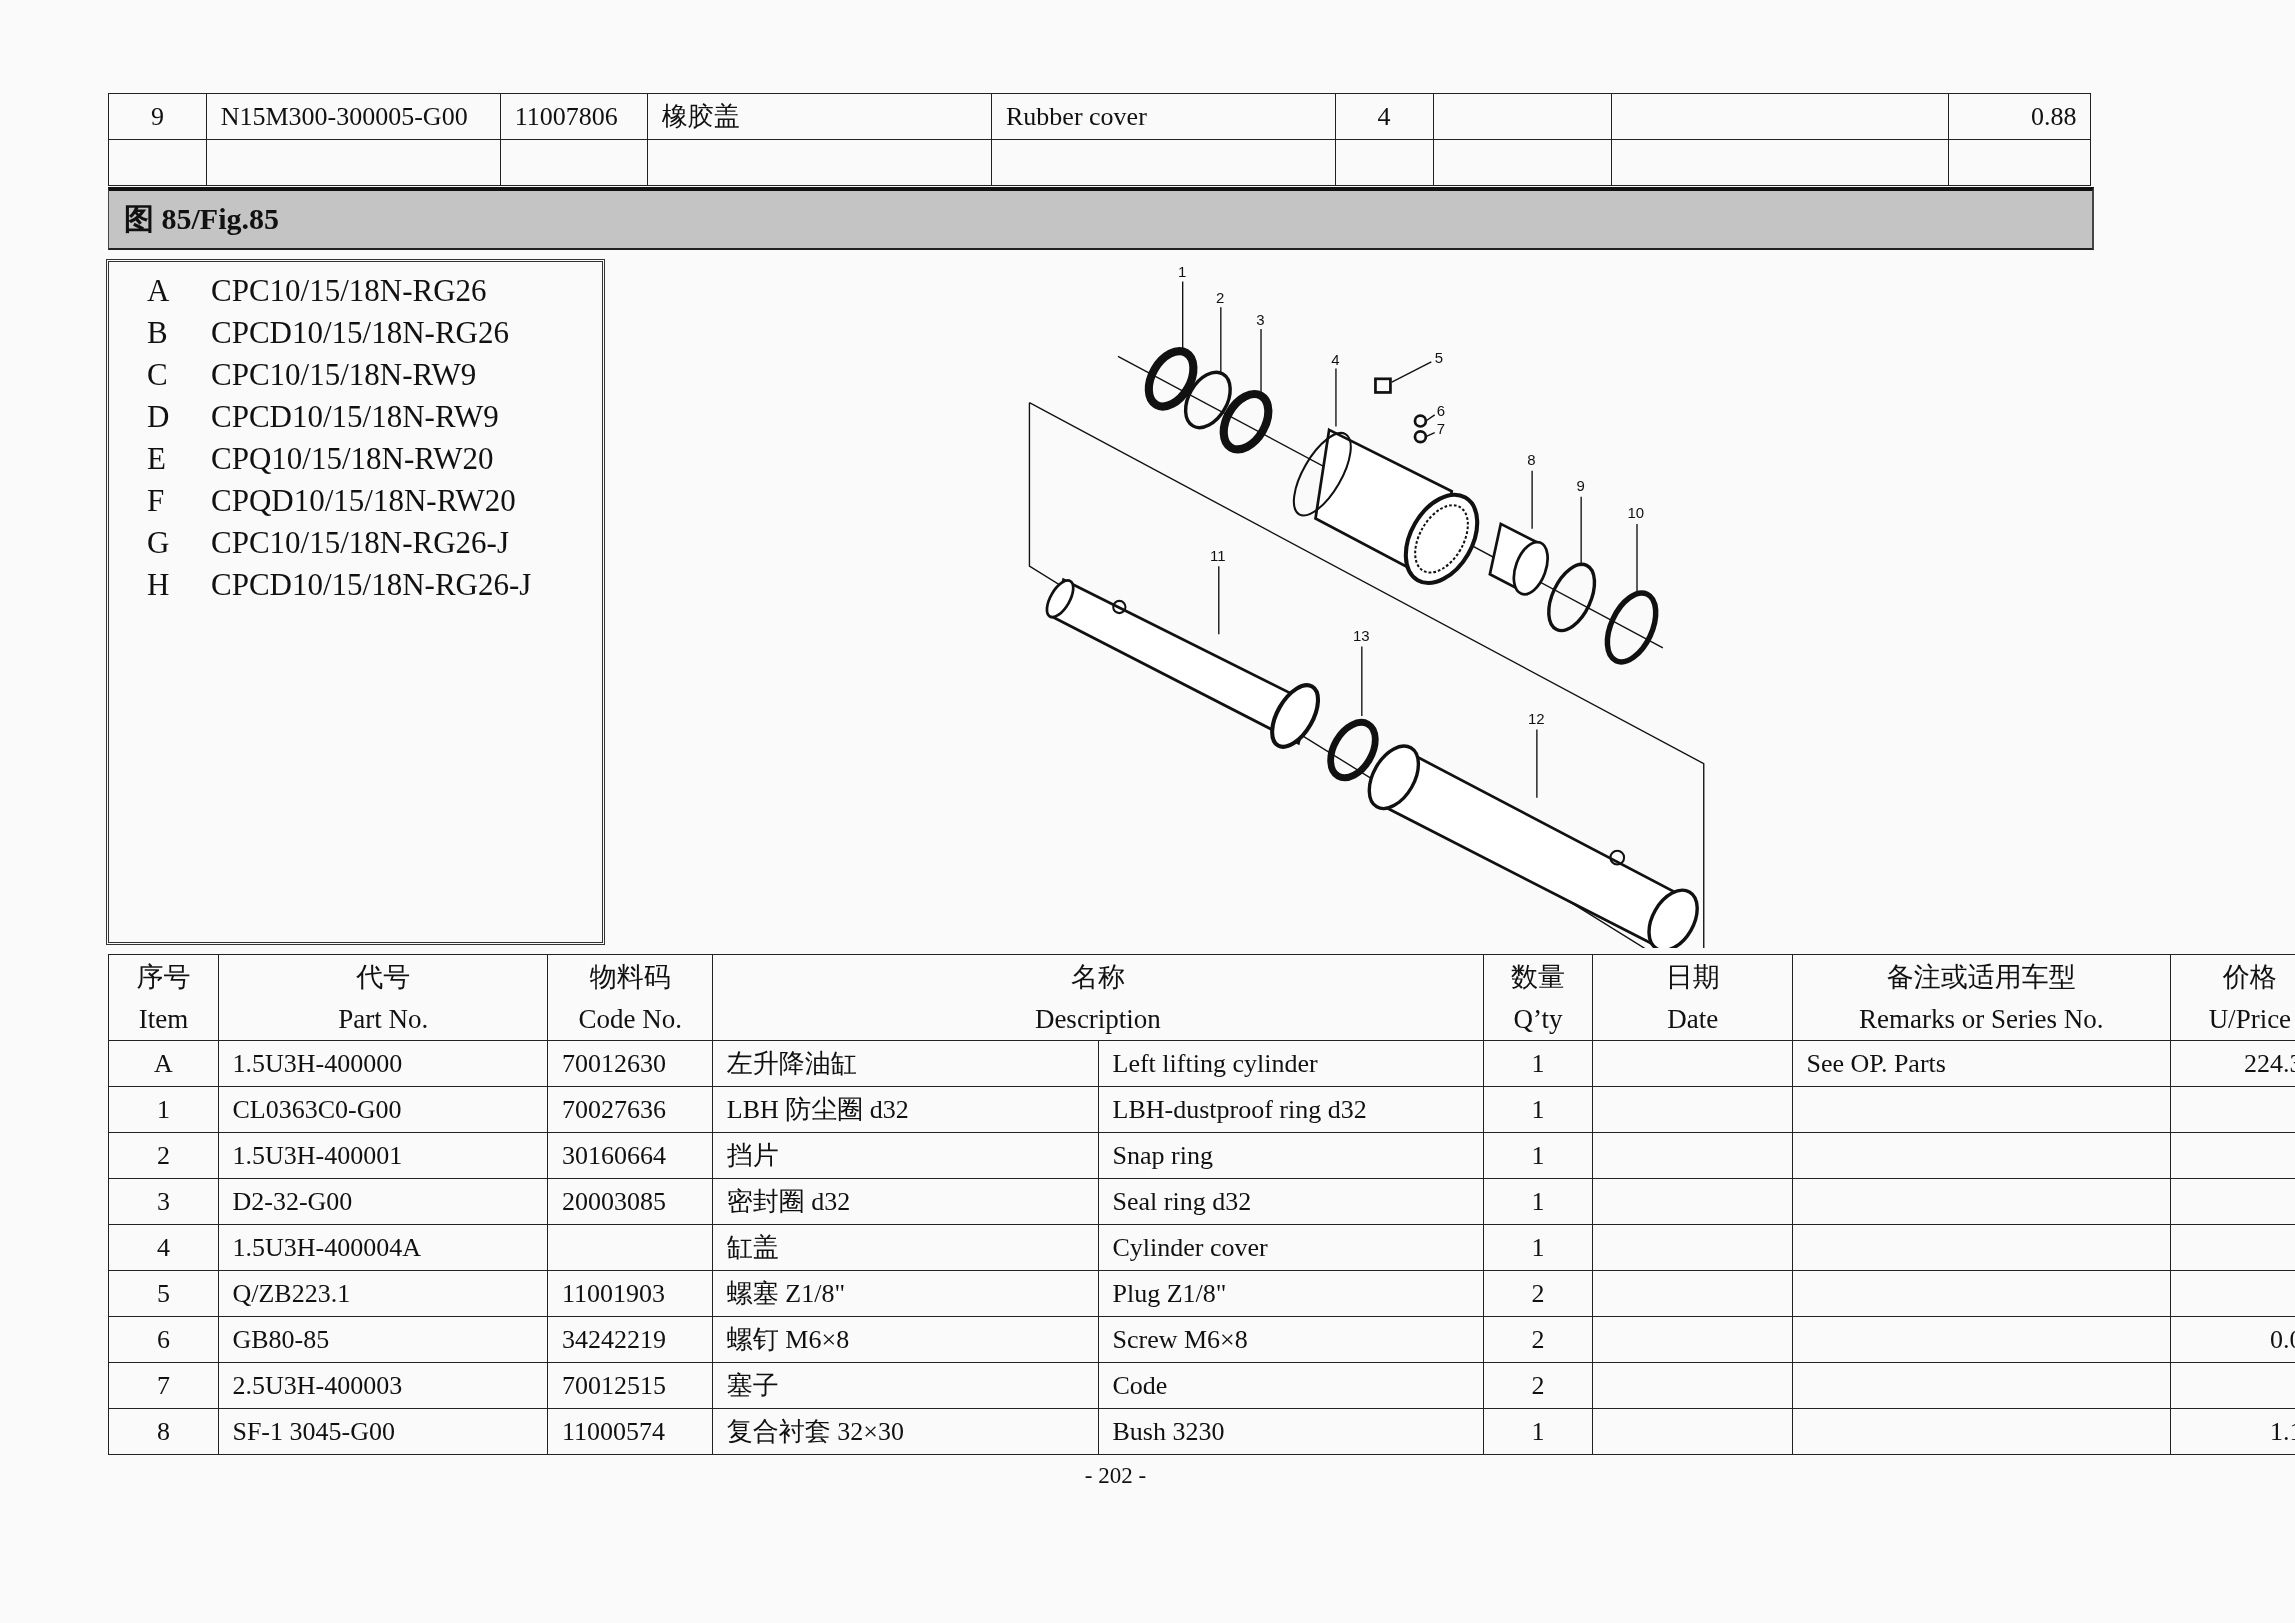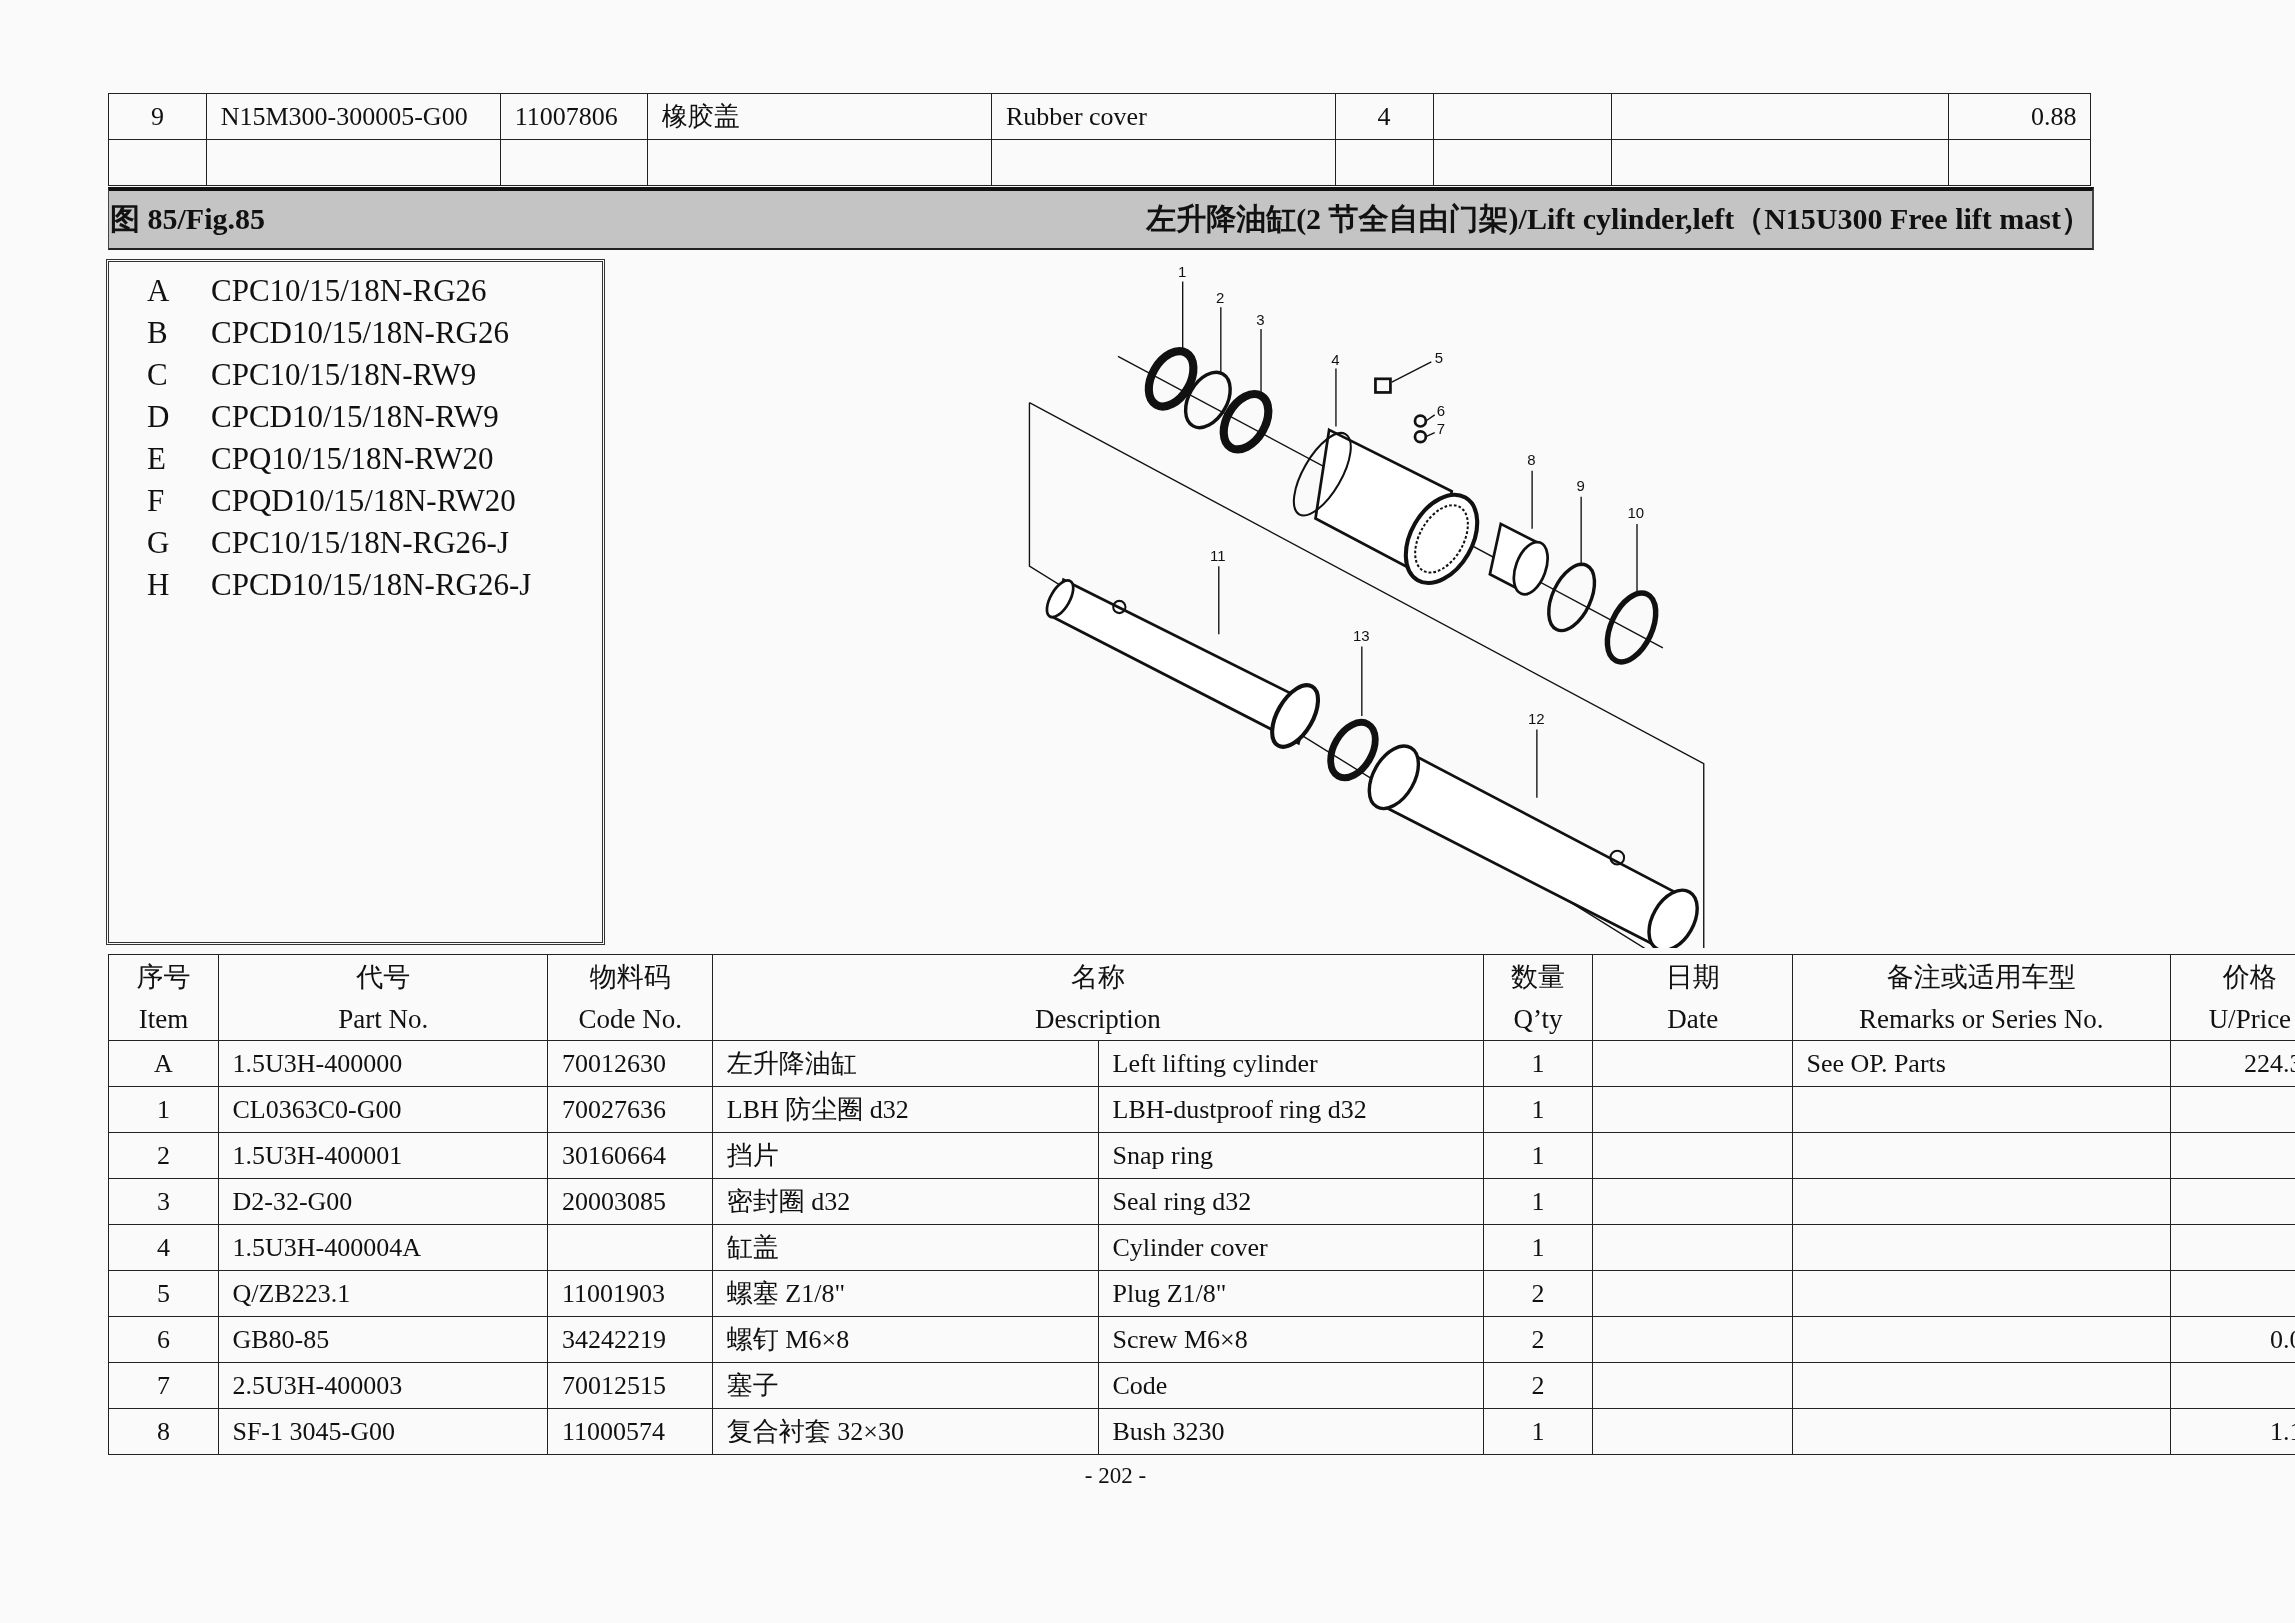--- a/index.html
+++ b/index.html
@@ -6,21 +6,21 @@
   body { width:2295px; height:1623px; background:#fafafa; position:relative; overflow:hidden;
          font-family:"Liberation Serif", "DejaVu Serif", serif; color:#111; }
   table { border-collapse:collapse; position:absolute; table-layout:fixed; }
   td { border:1.4px solid #222; font-size:26px; padding:0 13.6px; white-space:nowrap; overflow:hidden; }
   .c { text-align:center; }
   .r { text-align:right; }
   #top-table { left:108px; top:93px; width:1983px; }
   #top-table td { height:45px; }
   #fig-band { position:absolute; left:108px; top:187px; width:1986px; height:63px; background:#c4c4c4;
               border-top:4.1px solid #111; border-bottom:2px solid #222; border-left:1.4px solid #444; border-right:2px solid #444; box-sizing:border-box;
-              display:flex; align-items:center; justify-content:space-between; padding:0 1px; font-weight:bold; font-size:30px; }
+              display:flex; align-items:center; justify-content:space-between; padding:0 15px; font-weight:bold; font-size:30px; }
   #model-box { position:absolute; left:106px; top:259px; width:499px; height:686px; border:2px double #333; border-width:3.4px; border-style:double; box-sizing:border-box; padding-top:8.2px; }
   .model-row { display:flex; height:42px; align-items:center; font-size:31px; }
   .model-letter { width:102px; padding-left:38px; box-sizing:border-box; }
   #diagram { position:absolute; left:1009px; top:266px; width:722px; height:682px; }
   #main-table { left:108px; top:954px; width:2222px; }
   #main-table td { height:45px; }
   #main-table .hdr td { height:85px; font-weight:normal; }
   .hdr-cell { text-align:center; line-height:42px; font-size:27px; }
   .hdr-cell .en { font-weight:normal; }
   #page-num { position:absolute; left:15px; width:2201px; text-align:center; top:1463px; font-size:23px; }
@@ -61,21 +61,20 @@
     <td></td>
     <td></td>
     <td></td>
     <td></td>
   </tr>
 </tbody>
   </table>
 
 <div id="fig-band">
   <span>图 85/Fig.85</span>
-  <span>左升降油缸(2 节全自由门架)/Lift cylinder,left（N15U300 Free lift mast）</span>
 </div>
 
 <div id="model-box">
   <div class="model-row">
       <span class="model-letter">A</span>
       <span>CPC10/15/18N-RG26</span>
     </div>
   <div class="model-row">
       <span class="model-letter">B</span>
       <span>CPCD10/15/18N-RG26</span>

